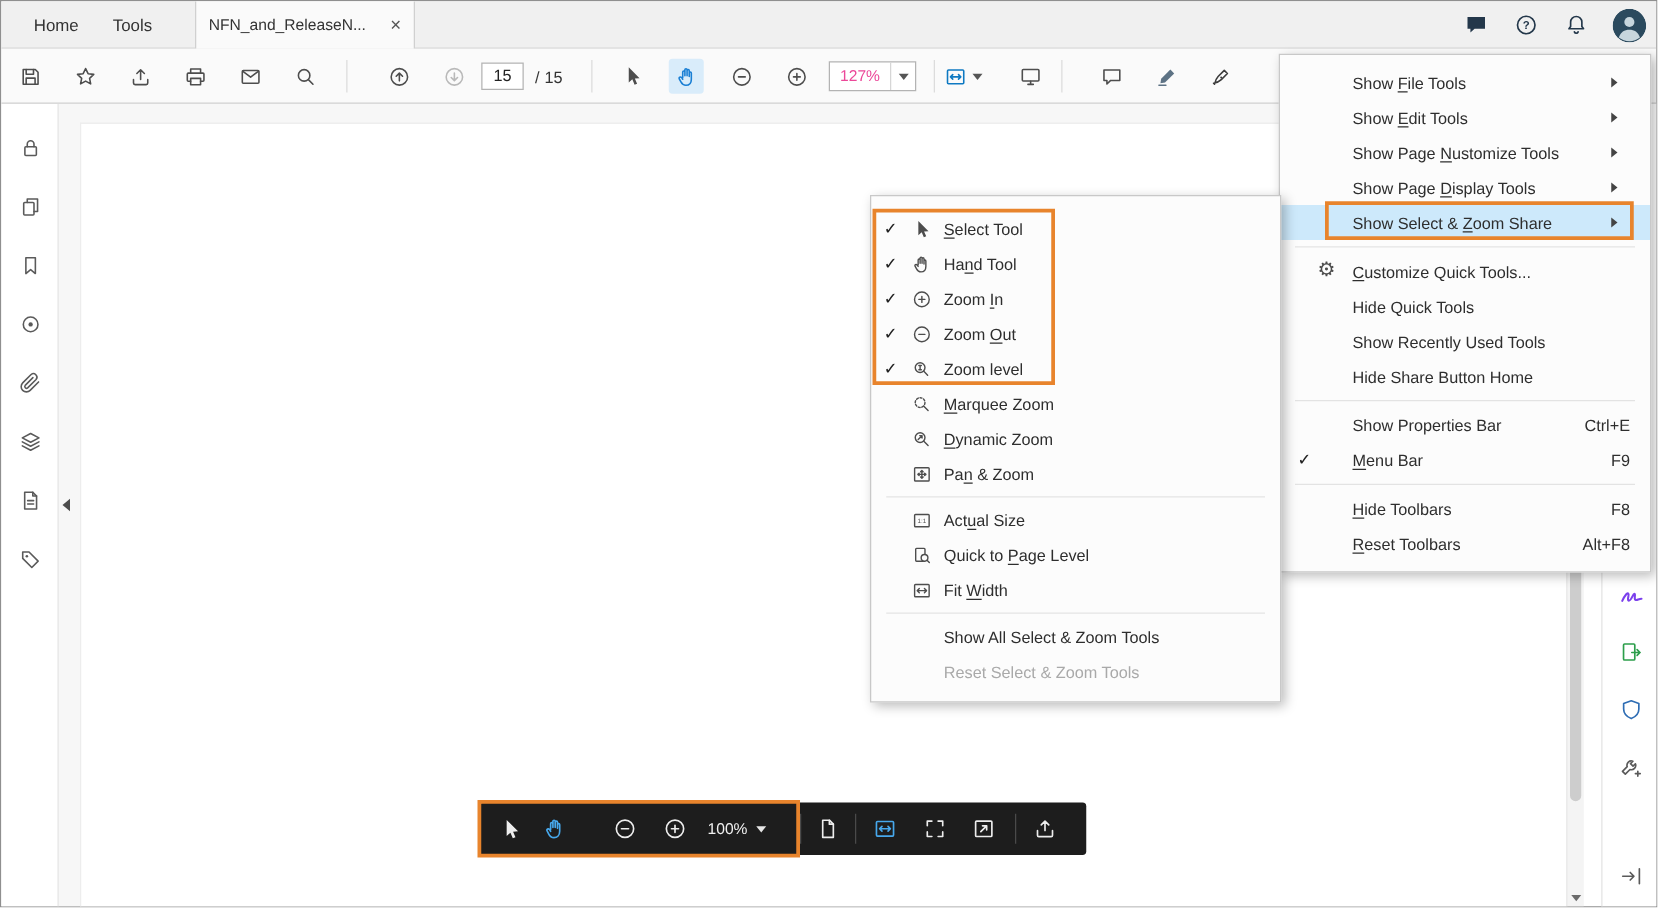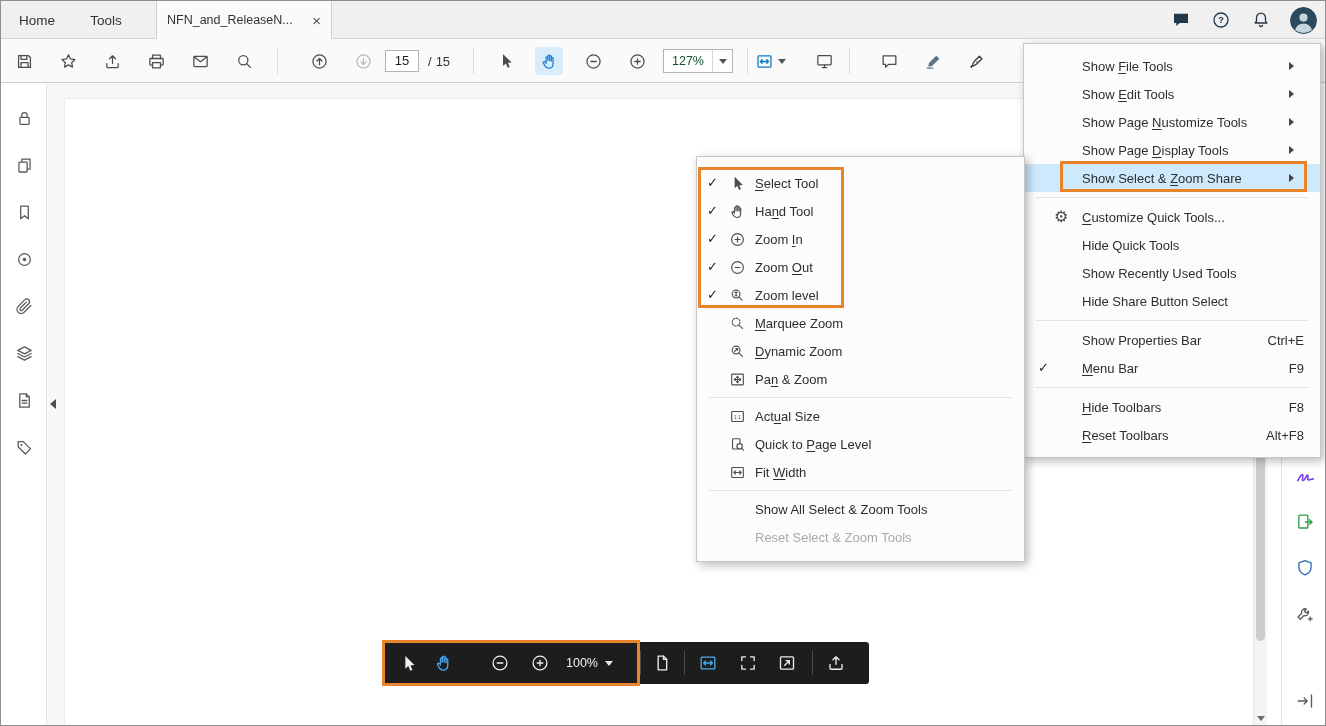--- a/index.html
+++ b/index.html
@@ -5,37 +5,37 @@
 *{margin:0;padding:0;box-sizing:border-box}
 html,body{width:1326px;height:726px}
 body{font-family:"Liberation Sans","DejaVu Sans",sans-serif;overflow:hidden;background:#fff}
 button{background:none;border:none;font:inherit;cursor:pointer;padding:0;color:inherit}
 svg{display:block}
 .ic{stroke:currentColor;fill:none;stroke-width:1.6;stroke-linecap:round;stroke-linejoin:round}
 .stage{position:relative;width:1326px;height:726px;background:#fff;overflow:hidden;border:1px solid #8f8f8f}
 
 .tabbar{position:absolute;left:0;top:0;width:100%;height:38px;background:#f0f0f0;border-bottom:1px solid #d6d6d6;z-index:10}
 .tab{position:absolute;top:0;height:38px;display:flex;align-items:center;justify-content:center;font-size:13.5px;color:#333}
-.tab-home{left:0;width:72px}
+.tab-home{left:8px;width:72px}
 .tab-tools{left:72px;width:66px}
 .tab-doc{left:155px;width:176px;background:#fafafa;border-left:1px solid #d0d0d0;border-right:1px solid #d0d0d0;justify-content:flex-start;padding:0 10px;font-size:12.5px}
 .tab-doc .dlbl{flex:1;white-space:nowrap;overflow:hidden}
 .tab-close{color:#555;font-size:15px;margin-left:6px;line-height:1}
 .tabbar-right{position:absolute;right:8px;top:0;height:38px;display:flex;align-items:center;gap:18px}
 .tr-ic{width:22px;height:22px;display:flex;align-items:center;justify-content:center;color:#23374a}
 .avatar{width:27px;height:27px;border-radius:50%;overflow:hidden}
 
 .toolbar{position:absolute;left:0;top:38px;width:100%;height:44px;background:#fafafa;border-bottom:1px solid #cfcfcf;z-index:10}
 .tbtn{position:absolute;top:8px;width:28px;height:28px;display:flex;align-items:center;justify-content:center;color:#4d4d4d;border-radius:3px}
 .tbtn.active{background:#d9ecfa;color:#1a7fd4}
 .tbtn.disabled{color:#b9b9b9}
 .tsep{position:absolute;top:9px;width:1px;height:26px;background:#dcdcdc}
 .page-box{position:absolute;left:384px;top:11px;width:34px;height:22px;border:1px solid #b3b3b3;background:#fff;font-size:13px;color:#222;text-align:center;line-height:20px}
 .page-total{position:absolute;left:427px;top:0;height:44px;display:flex;align-items:center;gap:4px;font-size:13px;color:#333}
-.zoom-box{position:absolute;left:662px;top:10px;width:70px;height:24px;border:1px solid #b3b3b3;background:#fff;display:flex;align-items:center;font-size:12.5px;color:#14532d}
+.zoom-box{position:absolute;left:662px;top:10px;width:70px;height:24px;border:1px solid #b3b3b3;background:#fff;display:flex;align-items:center;font-size:12.5px;color:#ec4899}
 .zoom-box .ztext{flex:1;text-align:center}
 .zcaret{width:20px;height:100%;display:flex;align-items:center;justify-content:center;border-left:1px solid #d6d6d6}
 .caret{width:0;height:0;border-left:4px solid transparent;border-right:4px solid transparent;border-top:5px solid #555}
 .caret.light{border-top-color:#e6e6e6}
 .combo{position:absolute;top:8px;height:28px;display:flex;align-items:center;gap:4px;color:#0e79c2}
 
 .left-rail{position:absolute;left:0;top:82px;width:46px;height:644px;background:#fff;border-right:1px solid #e4e4e4;z-index:6}
 .right-rail{position:absolute;left:1280px;top:82px;width:46px;height:644px;background:#fff;border-left:1px solid #e4e4e4;z-index:6}
 .rail-btn{position:absolute;left:11px;width:24px;height:24px;display:flex;align-items:center;justify-content:center;color:#5a5a5a}
 .doc-area{position:absolute;left:46px;top:82px;width:1206px;height:644px;background:#f7f7f7;z-index:1}
@@ -468,21 +468,21 @@
       <span class="gear">⚙</span>
       <span><span></span><span class="mn">C</span><span>ustomize Quick Tools...</span></span>
     </div>
     <div class="mi">
       <span><span>Hide Quick Tools</span><span class="mn"></span><span></span></span>
     </div>
     <div class="mi">
       <span><span>Show Recently Used Tools</span><span class="mn"></span><span></span></span>
     </div>
     <div class="mi">
-      <span><span>Hide Share Button Select</span><span class="mn"></span><span></span></span>
+      <span><span>Hide Share Button Home</span><span class="mn"></span><span></span></span>
     </div>
     <div class="mi-sep"></div>
     <div class="mi">
       <span><span>Show Properties Bar</span><span class="mn"></span><span></span></span>
       <span class="shortcut">Ctrl+E</span>
     </div>
     <div class="mi">
       <span class="check">✓</span>
       <span><span></span><span class="mn">M</span><span>enu Bar</span></span>
       <span class="shortcut">F9</span>

